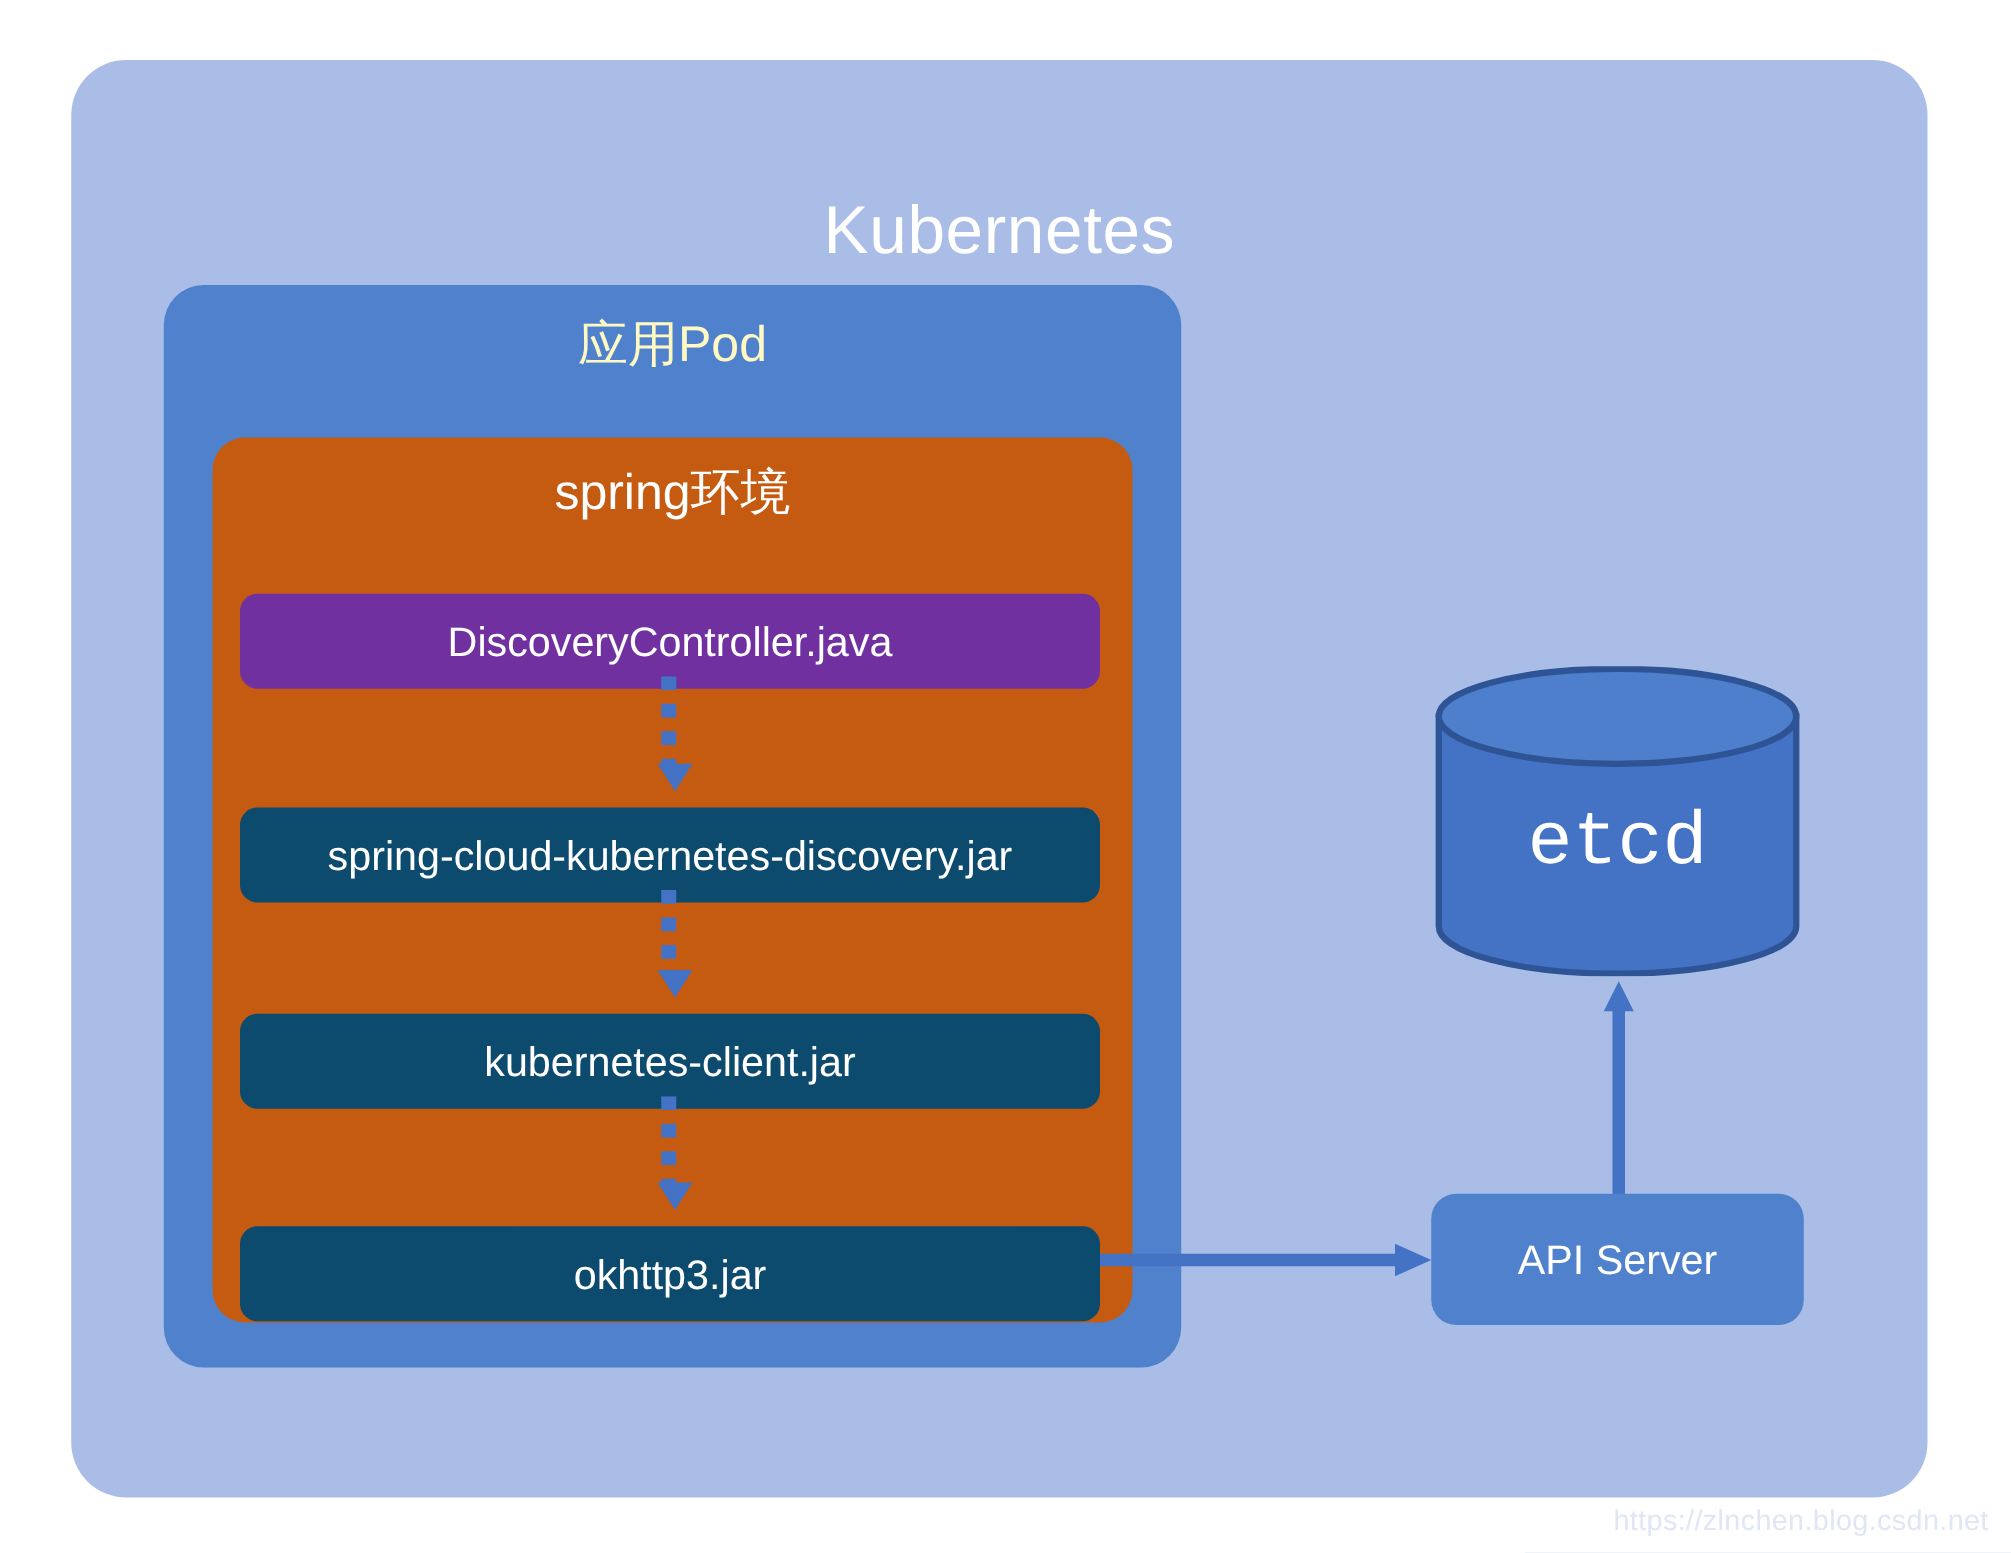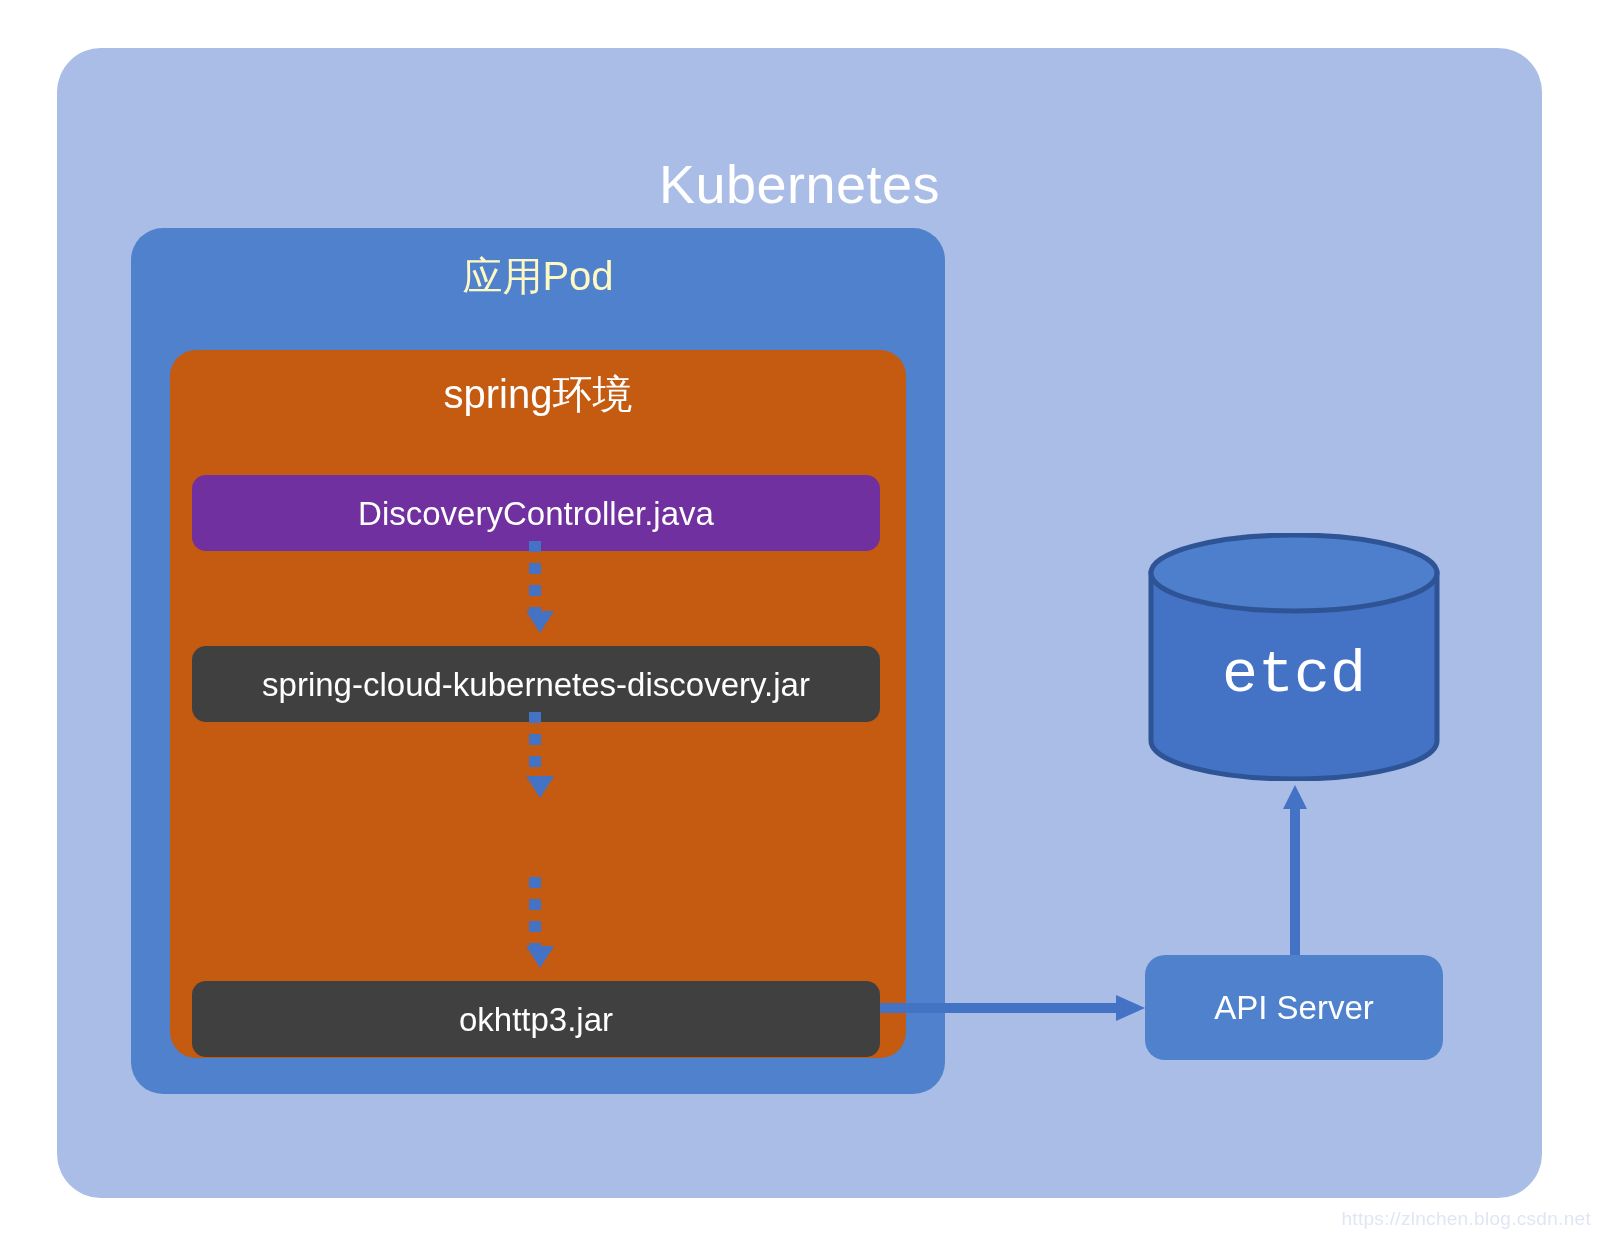--- a/index.html
+++ b/index.html
@@ -95,21 +95,21 @@
     display: flex;
     align-items: center;
     justify-content: center;
     color: #ffffff;
     font-size: 33px;
     box-sizing: border-box;
     line-height: 1;
     margin-top: 12px;
   }
   .comp-purple { background: #7030a0; }
-  .comp-cyan   { background: #404040; }
+  .comp-cyan   { background: #0c4a6e; }
 
   .comp-1 { top: 463px; }
   .comp-2 { top: 634px; }
   .comp-3 { top: 799px; }
   .comp-4 { top: 969px; }
 
   
   .dotted-conn {
     position: absolute;
     left: 526px;
@@ -236,21 +236,21 @@
     border-right: 12px solid transparent;
     border-bottom: 24px solid #4472c4;
   }
 
   
   .watermark {
     position: absolute;
     right: 18px;
     bottom: 12px;
     color: #dfe6f4;
-    font-size: 19px;
+    font-size: 23px;
     letter-spacing: 0.3px;
     user-select: none;
   }
 </style>
 </head>
 <body>
 
 <div id="stage">
 
   <div class="k8s-box">
@@ -276,20 +276,23 @@
 
   <div class="comp comp-cyan comp-2">
     <span>spring-cloud-kubernetes-discovery.jar</span>
   </div>
 
   <div class="dotted-conn dc-2">
     <div class="dots"></div>
     <div class="head"></div>
   </div>
 
+  <div class="comp comp-cyan comp-3">
+    <span>kubernetes-client.jar</span>
+  </div>
 
   <div class="dotted-conn dc-3">
     <div class="dots"></div>
     <div class="head"></div>
   </div>
 
   <div class="comp comp-cyan comp-4">
     <span>okhttp3.jar</span>
   </div>
 

